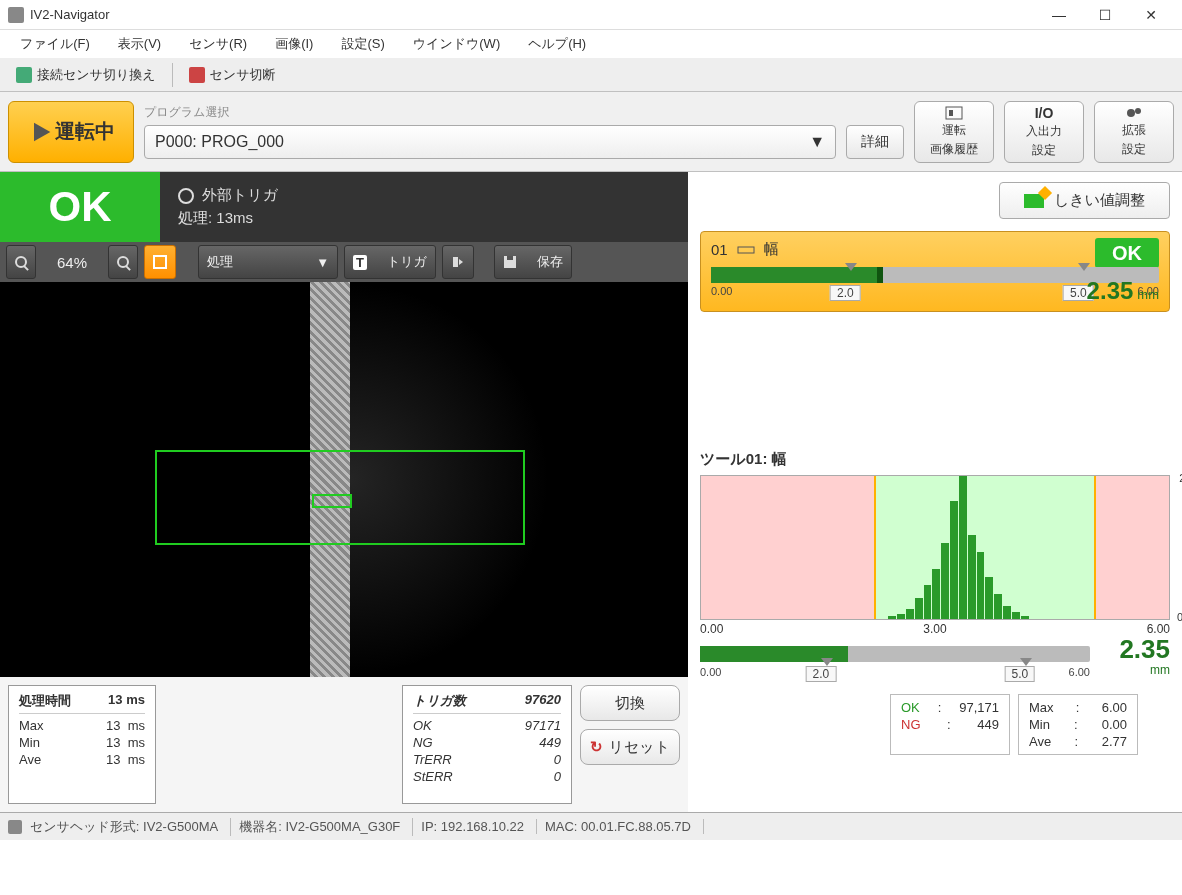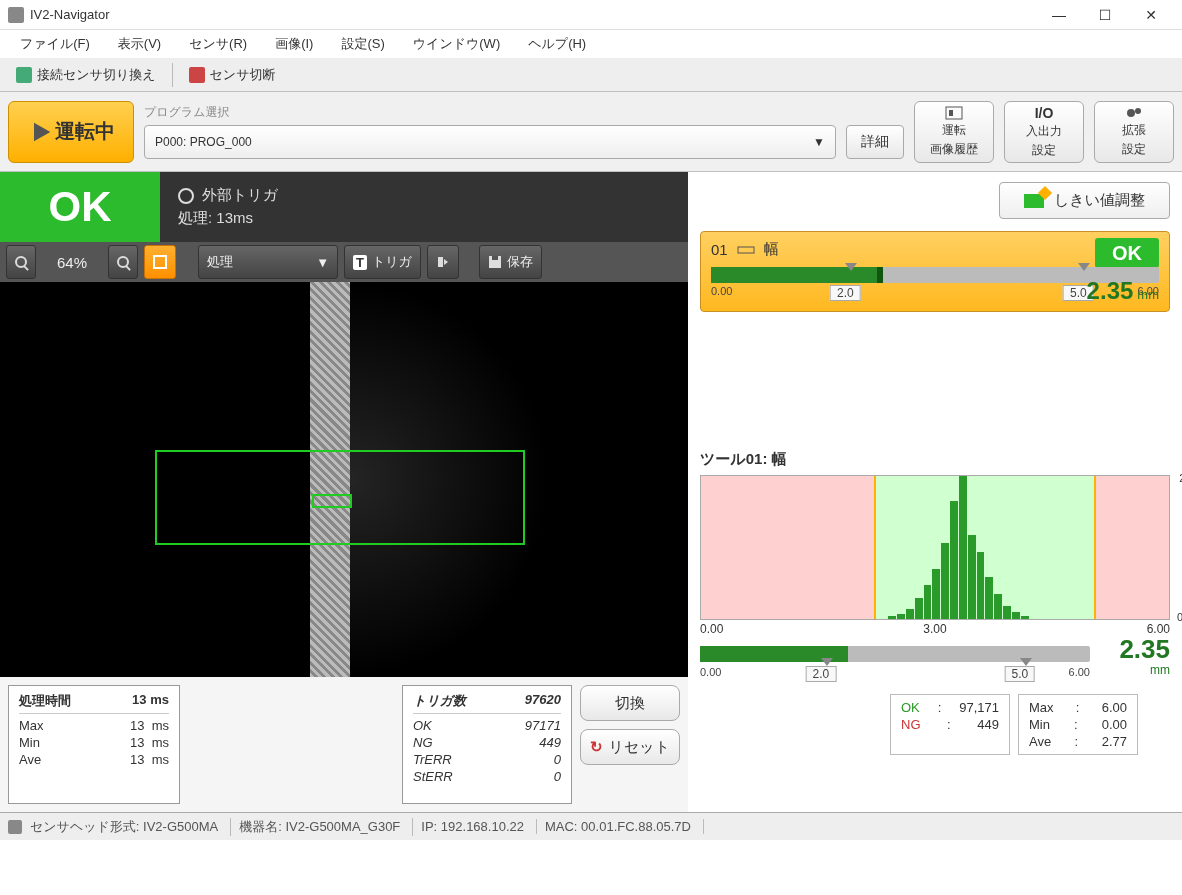--- a/index.html
+++ b/index.html
@@ -18,52 +18,52 @@
 .sep { width: 1px; height: 24px; background: #bbb; margin: 0 6px; }
 .cube { width: 16px; height: 16px; background: #4a7; border-radius: 2px; }
 
 .bigbar { height: 80px; display: flex; align-items: center; padding: 8px 8px; gap: 10px; background: #f0f0f0; border-bottom: 1px solid #c0c0c0; }
 .bigbtn { height: 62px; border: 1px solid #aaa; border-radius: 6px; padding: 0 18px; display: flex; align-items: center; gap: 0; font-size: 20px; font-weight: bold; background: linear-gradient(#fff,#e8e8e8); }
 .bigbtn.active { background: linear-gradient(#ffd050,#ffb000); border-color: #cc9000; }
 .bigbtn .sq { width: 28px; height: 28px; }
 .progwrap { flex: 1; }
 .progwrap .lbl { font-size: 12px; color: #888; margin-bottom: 4px; }
 .progsel { display: flex; gap: 10px; align-items: center; }
-.dropdown { flex: 1; height: 34px; border: 1px solid #aaa; border-radius: 4px; background: linear-gradient(#fff,#eee); display: flex; align-items: center; padding: 0 10px; font-size: 12px; justify-content: space-between; }
+.dropdown { flex: 1; height: 34px; border: 1px solid #aaa; border-radius: 4px; background: linear-gradient(#fff,#eee); display: flex; align-items: center; padding: 0 10px; font-size: 16px; justify-content: space-between; }
 .smbtn { height: 34px; padding: 16px 14px; border: 1px solid #aaa; border-radius: 4px; background: linear-gradient(#fff,#e8e8e8); display: flex; align-items: center; font-size: 14px; }
 .sidebtn { width: 80px; height: 62px; border: 1px solid #aaa; border-radius: 6px; background: linear-gradient(#fff,#e8e8e8); display: flex; flex-direction: column; align-items: center; justify-content: center; font-size: 12px; gap: 2px; }
 .sidebtn .top { font-size: 14px; font-weight: bold; }
 
 .main { display: flex; height: 640px; }
 .left { width: 688px; background: #333; position: relative; }
 .right { flex: 1; background: #fff; padding: 0; }
 
 .okbar { height: 70px; display: flex; align-items: center; background: #333; }
 .okbadge { width: 160px; height: 70px; background: #2cbb2c; color: #fff; font-size: 42px; font-weight: bold; display: flex; align-items: center; justify-content: center; }
 .okinfo { flex: 1; padding: 6px 18px; color: #ddd; font-size: 15px; }
 .okinfo .trow { display: flex; align-items: center; gap: 8px; margin-bottom: 4px; }
 .circ { width: 16px; height: 16px; border: 2px solid #ddd; border-radius: 50%; }
 
 .viewbar { height: 40px; background: #555; display: flex; align-items: center; padding: 0 6px; gap: 6px; color: #eee; }
-.vbtn { height: 30px; min-width: 30px; padding: 16px 8px; border: 1px solid #333; border-radius: 3px; background: linear-gradient(#666,#444); display: flex; align-items: center; justify-content: center; gap: 5px; font-size: 13px; }
+.vbtn { height: 30px; min-width: 30px; padding: 16px 8px; border: 1px solid #333; border-radius: 3px; background: linear-gradient(#666,#444); display: flex; align-items: center; justify-content: center; gap: 20px; font-size: 13px; }
 .vbtn.orange { background: linear-gradient(#ffb030,#ff9000); border-color: #cc7000; }
 .vbtn.wide { min-width: 140px; justify-content: space-between; }
 .zoom { min-width: 60px; text-align: center; font-size: 15px; }
 
 .imgview { position: relative; height: 395px; background: #000; overflow: hidden; }
 .stripe { position: absolute; left: 310px; top: 0; width: 40px; height: 100%; background: repeating-linear-gradient(45deg, #bbb 0 3px, #888 3px 6px); }
 .glow { position: absolute; left: 350px; top:0; width: 200px; height:100%; background: radial-gradient(ellipse at left, rgba(120,120,120,0.3), transparent 70%); }
 .roi { position: absolute; left: 155px; top: 168px; width: 370px; height: 95px; border: 2px solid #20cc20; }
 .roi .mid { position: absolute; left: 155px; top: 42px; width: 40px; height: 14px; border: 2px solid #20cc20; }
 
 .stats { height: 135px; background: #f5f5f5; display: flex; padding: 8px; gap: 8px; }
 .statbox { border: 1px solid #999; background: #fff; padding: 6px 10px; font-size: 13px; }
 .statbox .hdr { font-weight: bold; display: flex; justify-content: space-between; border-bottom: 1px solid #ccc; padding-bottom: 3px; margin-bottom: 3px; }
 .statbox .row { display: flex; justify-content: space-between; gap: 10px; padding: 1px 0; }
-.sb1 { width: 172px; } .gap { flex: 1; background: transparent; border: none; }
+.sb1 { width: 148px; } .gap { flex: 1; background: transparent; border: none; }
 .sb2 { width: 170px; font-style: italic; }
 .sb3 { width: 100px; display: flex; flex-direction: column; gap: 8px; border: none; background: transparent; padding: 0; }
 .actbtn { height: 36px; border: 1px solid #aaa; border-radius: 8px; background: linear-gradient(#fff,#e8e8e8); display: flex; align-items: center; justify-content: center; font-size: 15px; gap: 6px; }
 
 
 .threshwrap { display: flex; justify-content: flex-end; padding: 10px 12px 0; }
 .threshbtn { border: 1px solid #aaa; border-radius: 4px; background: linear-gradient(#fff,#eee); padding: 8px 24px; display: flex; align-items: center; gap: 10px; font-size: 15px; }
 .pencil { width: 20px; height: 14px; background: #2cbb2c; position: relative; }
 .pencil::after { content:""; position:absolute; right:-6px; top:-6px; width:10px; height:10px; background:#ffb000; transform: rotate(45deg); }
 

